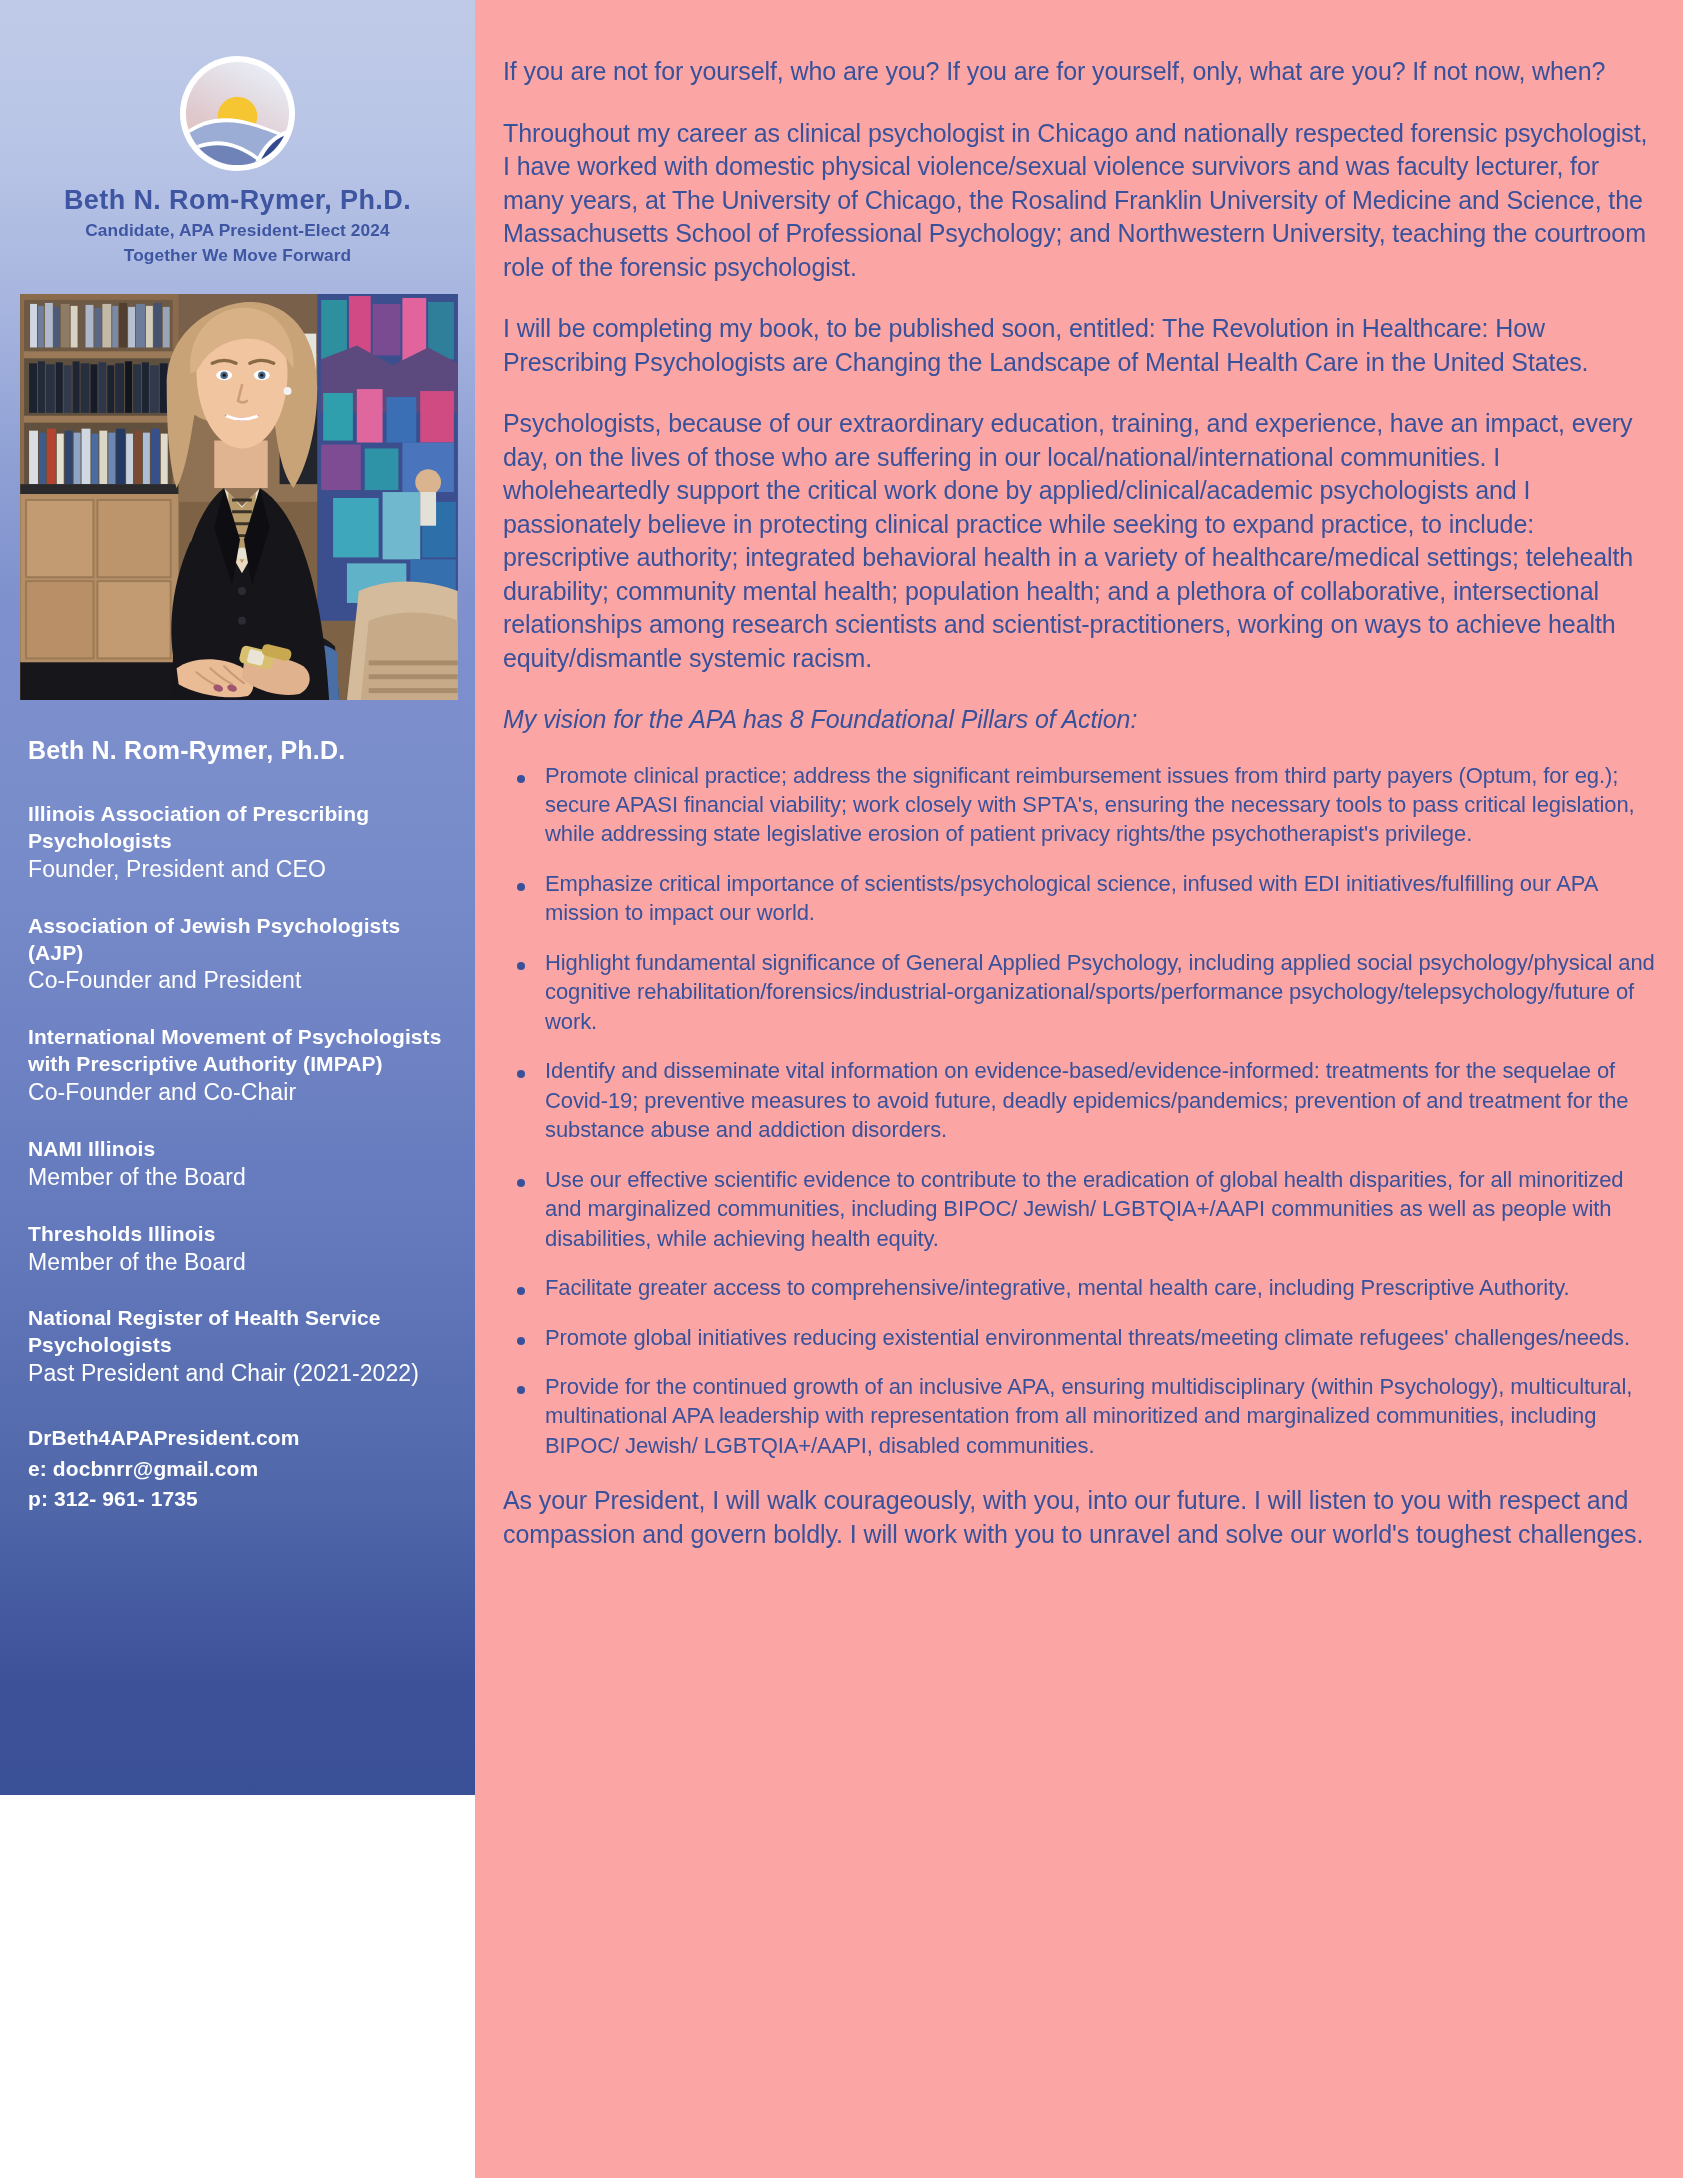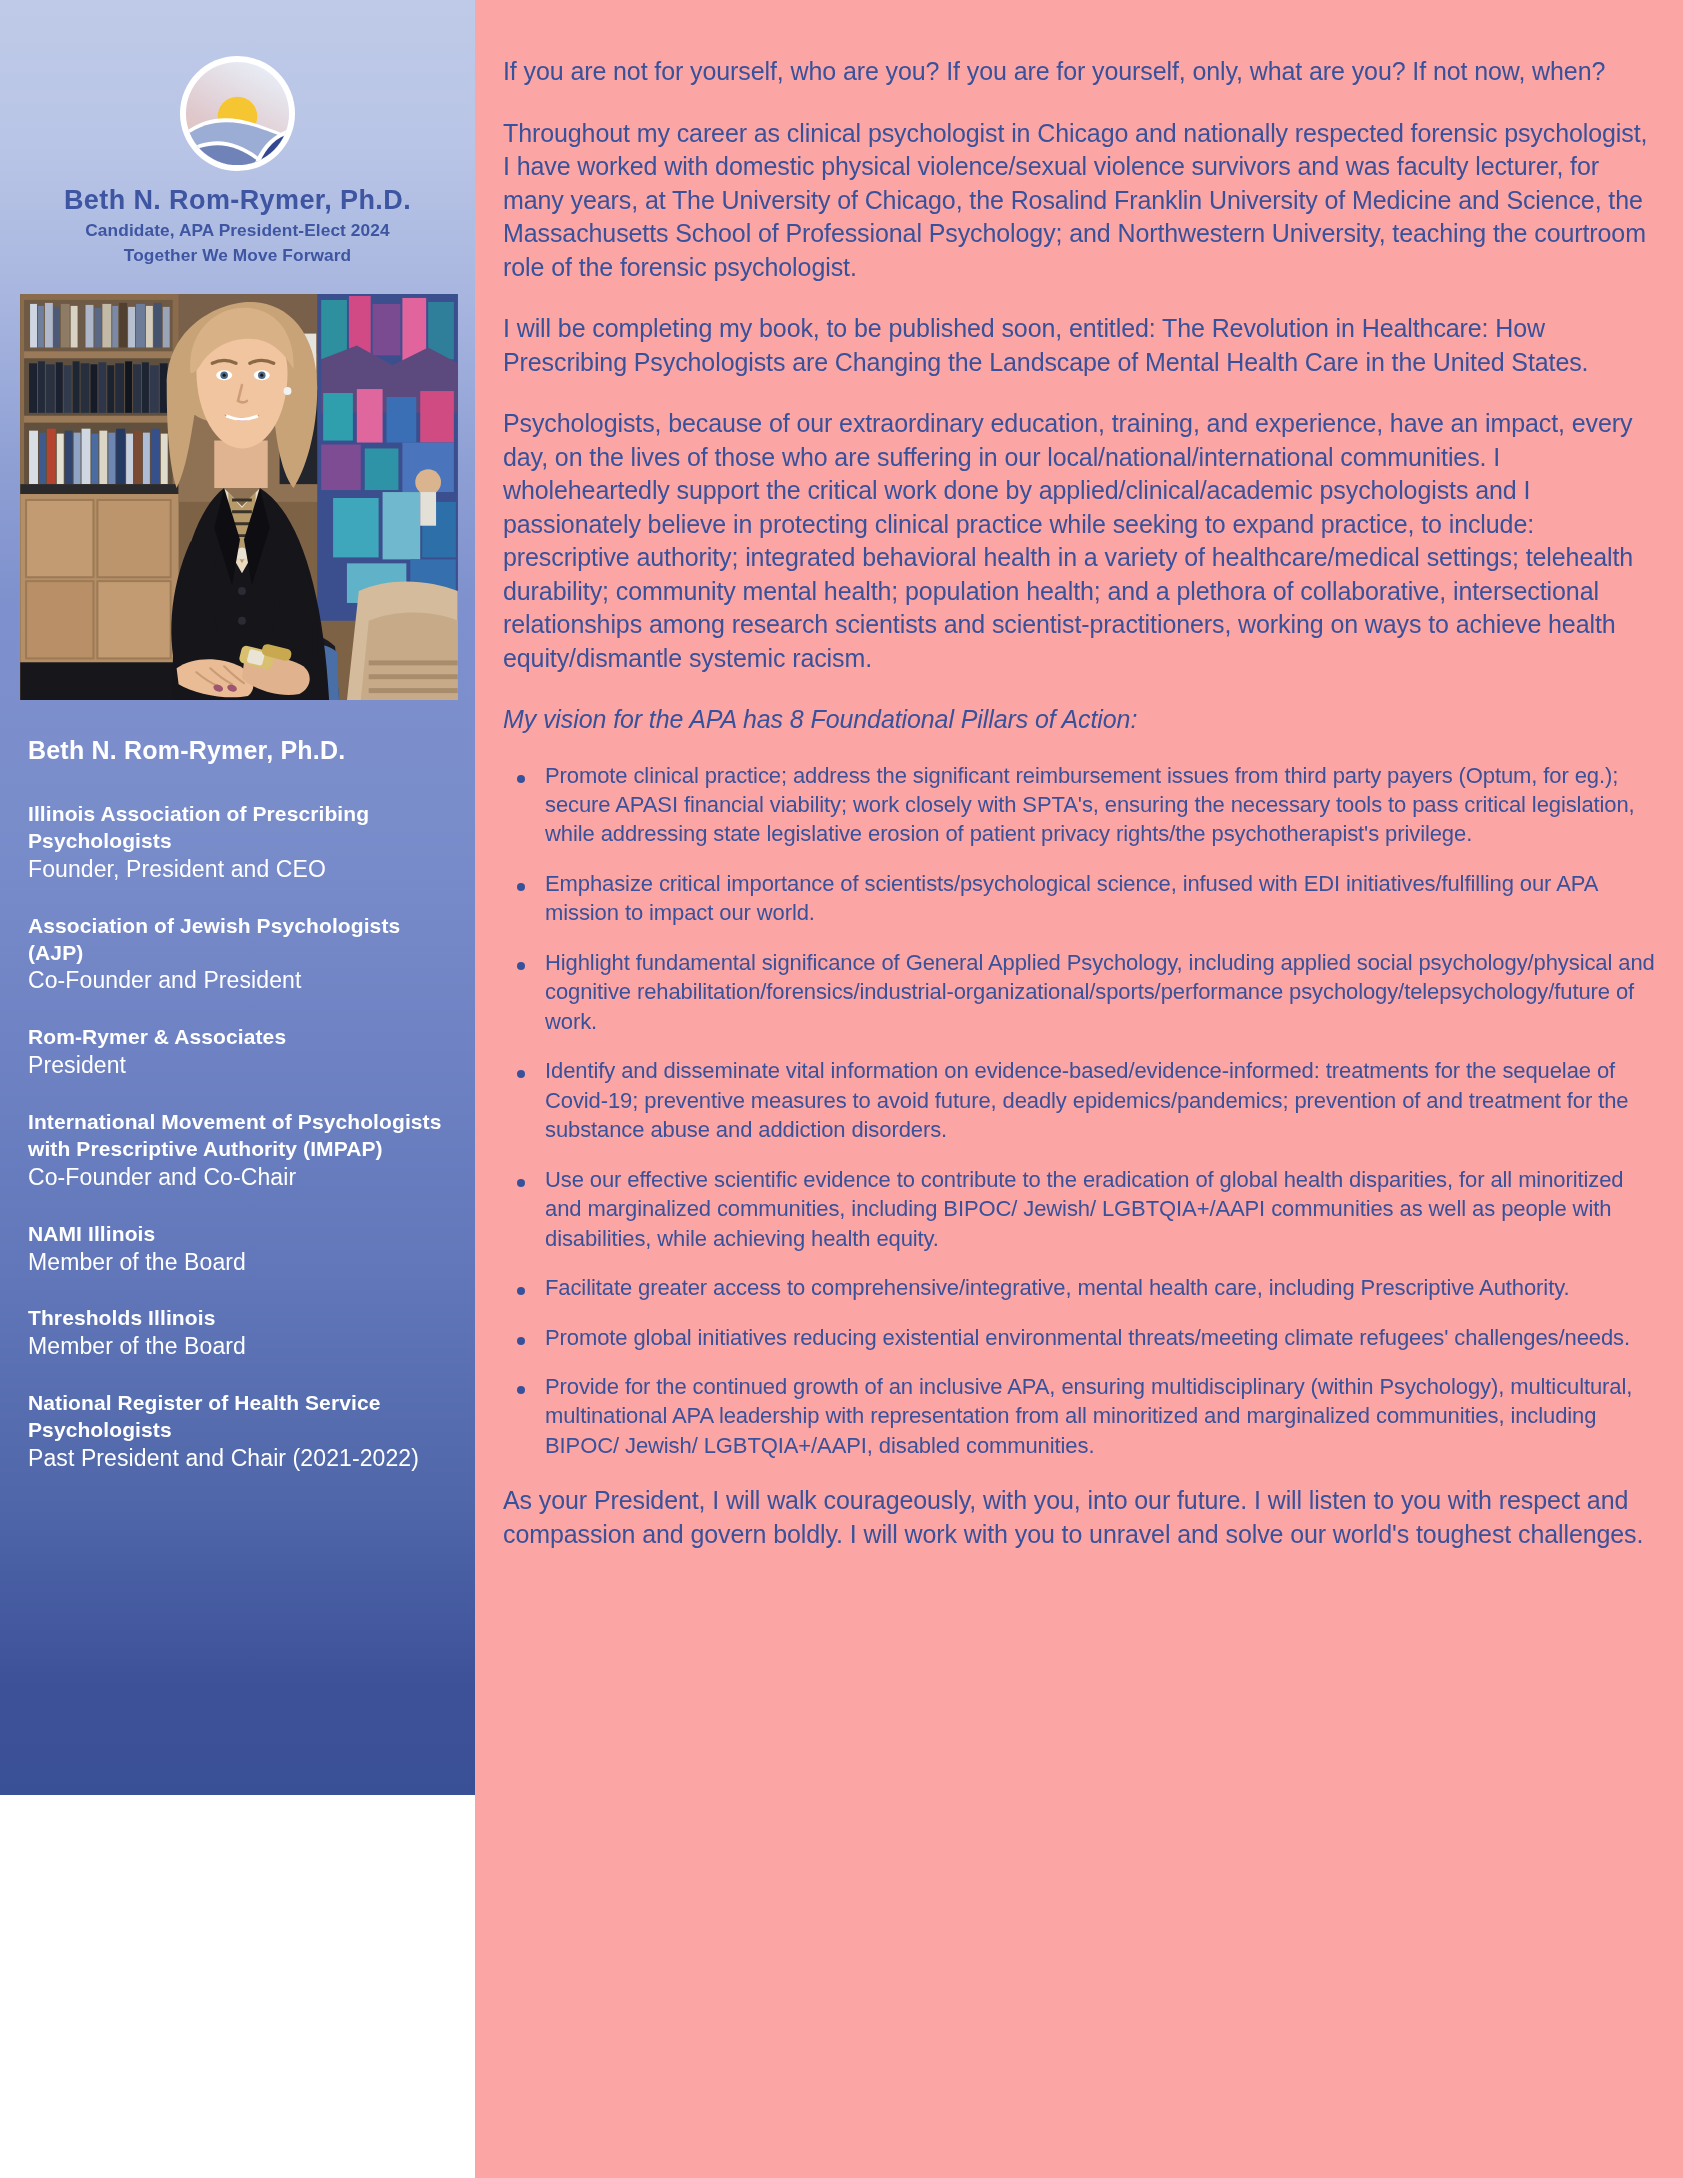--- a/index.html
+++ b/index.html
@@ -402,40 +402,41 @@
 
       <div class="org-block">
         <div class="org-title">Illinois Association of Prescribing Psychologists</div>
         <div class="org-role">Founder, President and CEO</div>
       </div>
       <div class="org-block">
         <div class="org-title">Association of Jewish Psychologists (AJP)</div>
         <div class="org-role">Co-Founder and President</div>
       </div>
       <div class="org-block">
-        <div class="org-title">Rom-Rymer &amp; Associates</div>
-        <div class="org-role">President</div>
-      </div>
-      <div class="org-block">
         <div class="org-title">International Movement of Psychologists with Prescriptive Authority (IMPAP)</div>
         <div class="org-role">Co-Founder and Co-Chair</div>
       </div>
       <div class="org-block">
         <div class="org-title">NAMI Illinois</div>
         <div class="org-role">Member of the Board</div>
       </div>
       <div class="org-block">
         <div class="org-title">Thresholds Illinois</div>
         <div class="org-role">Member of the Board</div>
       </div>
       <div class="org-block">
         <div class="org-title">National Register of Health Service Psychologists</div>
         <div class="org-role">Past President and Chair (2021-2022)</div>
       </div>
 
+      <div class="contact-block">
+        <div class="contact-line">DrBeth4APAPresident.com</div>
+        <div class="contact-line">e: docbnrr@gmail.com</div>
+        <div class="contact-line">p: 312- 961- 1735</div>
+      </div>
     </div>
   </aside>
 
   <main class="main body-text">
 
     <p class="para">If you are not for yourself, who are you? If you are for yourself, only, what are you? If not now, when?</p>
     <p class="para">Throughout my career as clinical psychologist in Chicago and nationally respected forensic psychologist, I have worked with domestic physical violence/sexual violence survivors and was faculty lecturer, for many years, at The University of Chicago, the Rosalind Franklin University of Medicine and Science, the Massachusetts School of Professional Psychology; and Northwestern University, teaching the courtroom role of the forensic psychologist.</p>
     <p class="para">I will be completing my book, to be published soon, entitled: The Revolution in Healthcare: How Prescribing Psychologists are Changing the Landscape of Mental Health Care in the United States.</p>
     <p class="para">Psychologists, because of our extraordinary education, training, and experience, have an impact, every day, on the lives of those who are suffering in our local/national/international communities. I wholeheartedly support the critical work done by applied/clinical/academic psychologists and I passionately believe in protecting clinical practice while seeking to expand practice, to include: prescriptive authority; integrated behavioral health in a variety of healthcare/medical settings; telehealth durability; community mental health; population health; and a plethora of collaborative, intersectional relationships among research scientists and scientist-practitioners, working on ways to achieve health equity/dismantle systemic racism.</p>
 

